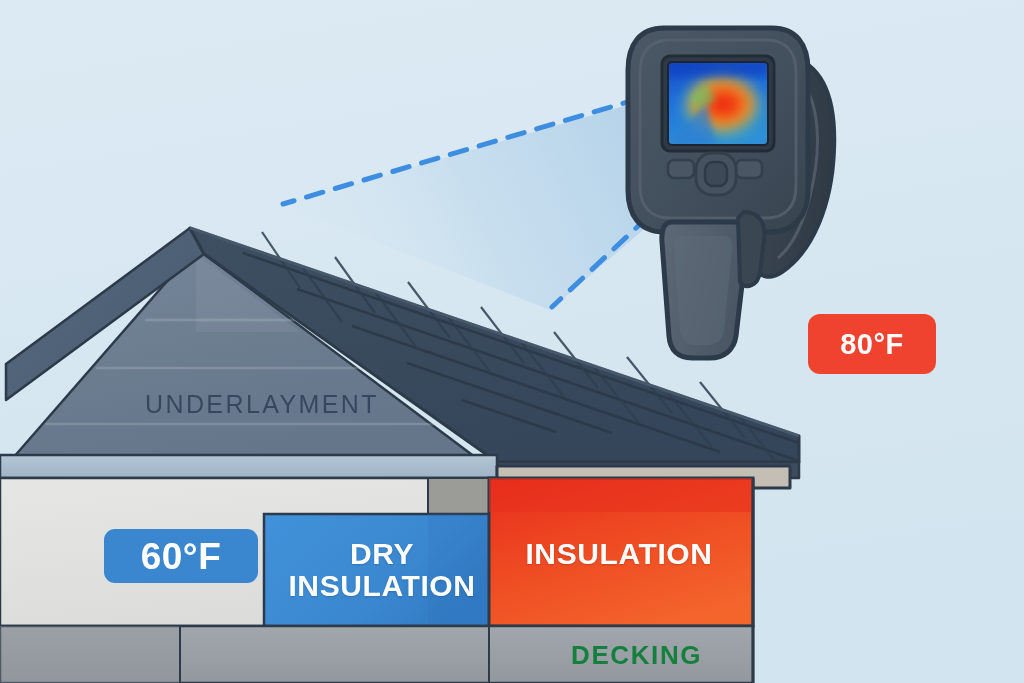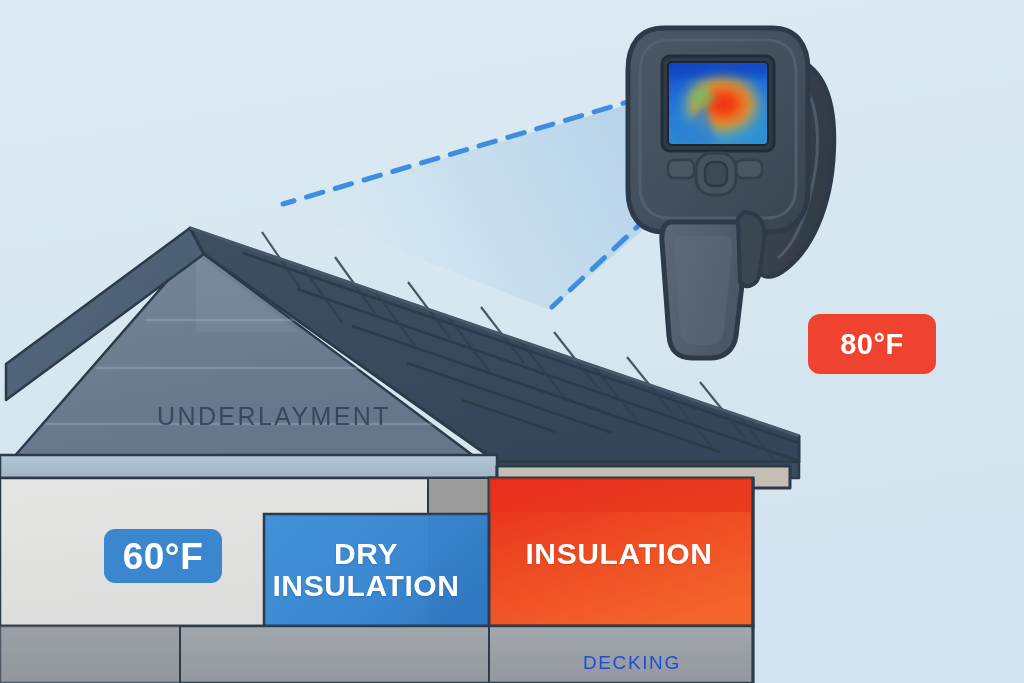--- a/index.html
+++ b/index.html
@@ -20,21 +20,21 @@
   #scene {
     position: absolute;
     inset: 0;
     width: 1024px;
     height: 683px;
     display: block;
   }
   
   .lbl {
     position: absolute;
-    margin: 12px;
+    margin: 0;
     white-space: nowrap;
     user-select: none;
   }
   .badge {
     position: absolute;
     display: flex;
     align-items: center;
     justify-content: center;
     border-radius: 10px;
     color: #ffffff;
@@ -47,57 +47,58 @@
     top: 314px;
     width: 128px;
     height: 60px;
     font-size: 29px;
     background: #ef4330;
     border-radius: 12px;
   }
   #badge-cold {
     left: 104px;
     top: 529px;
-    width: 118px;
+    width: 154px;
     height: 54px;
     font-size: 37px;
     background: #3a86cf;
     border-radius: 11px;
   }
   #label-underlayment {
     left: 145px;
     top: 390px;
     font-size: 25px;
     font-weight: normal;
     letter-spacing: 2.4px;
     color: #31445a;
     opacity: 0.92;
   }
   #label-decking {
     left: 571px;
     top: 640px;
-    font-size: 19px;
-    font-weight: normal;
+    font-size: 26px;
+    font-weight: bold;
     letter-spacing: 1.6px;
-    color: #1d4ed8;
+    color: #15803d;
   }
   .ins-label {
     position: absolute;
     text-align: center;
     color: #ffffff;
     font-weight: bold;
     font-size: 30px;
     line-height: 1.08;
     letter-spacing: 0.6px;
     text-shadow: 0 1px 2px rgba(0,0,0,0.16);
   }
   #label-dry {
     left: 266px;
     top: 538px;
     width: 200px;
+    padding-left: 16px;
   }
   #label-wet {
     left: 494px;
     top: 538px;
     width: 250px;
   }
   .ins-label .l1 { display: block; }
   .ins-label .l2 { display: block; }
 </style>
 </head>

